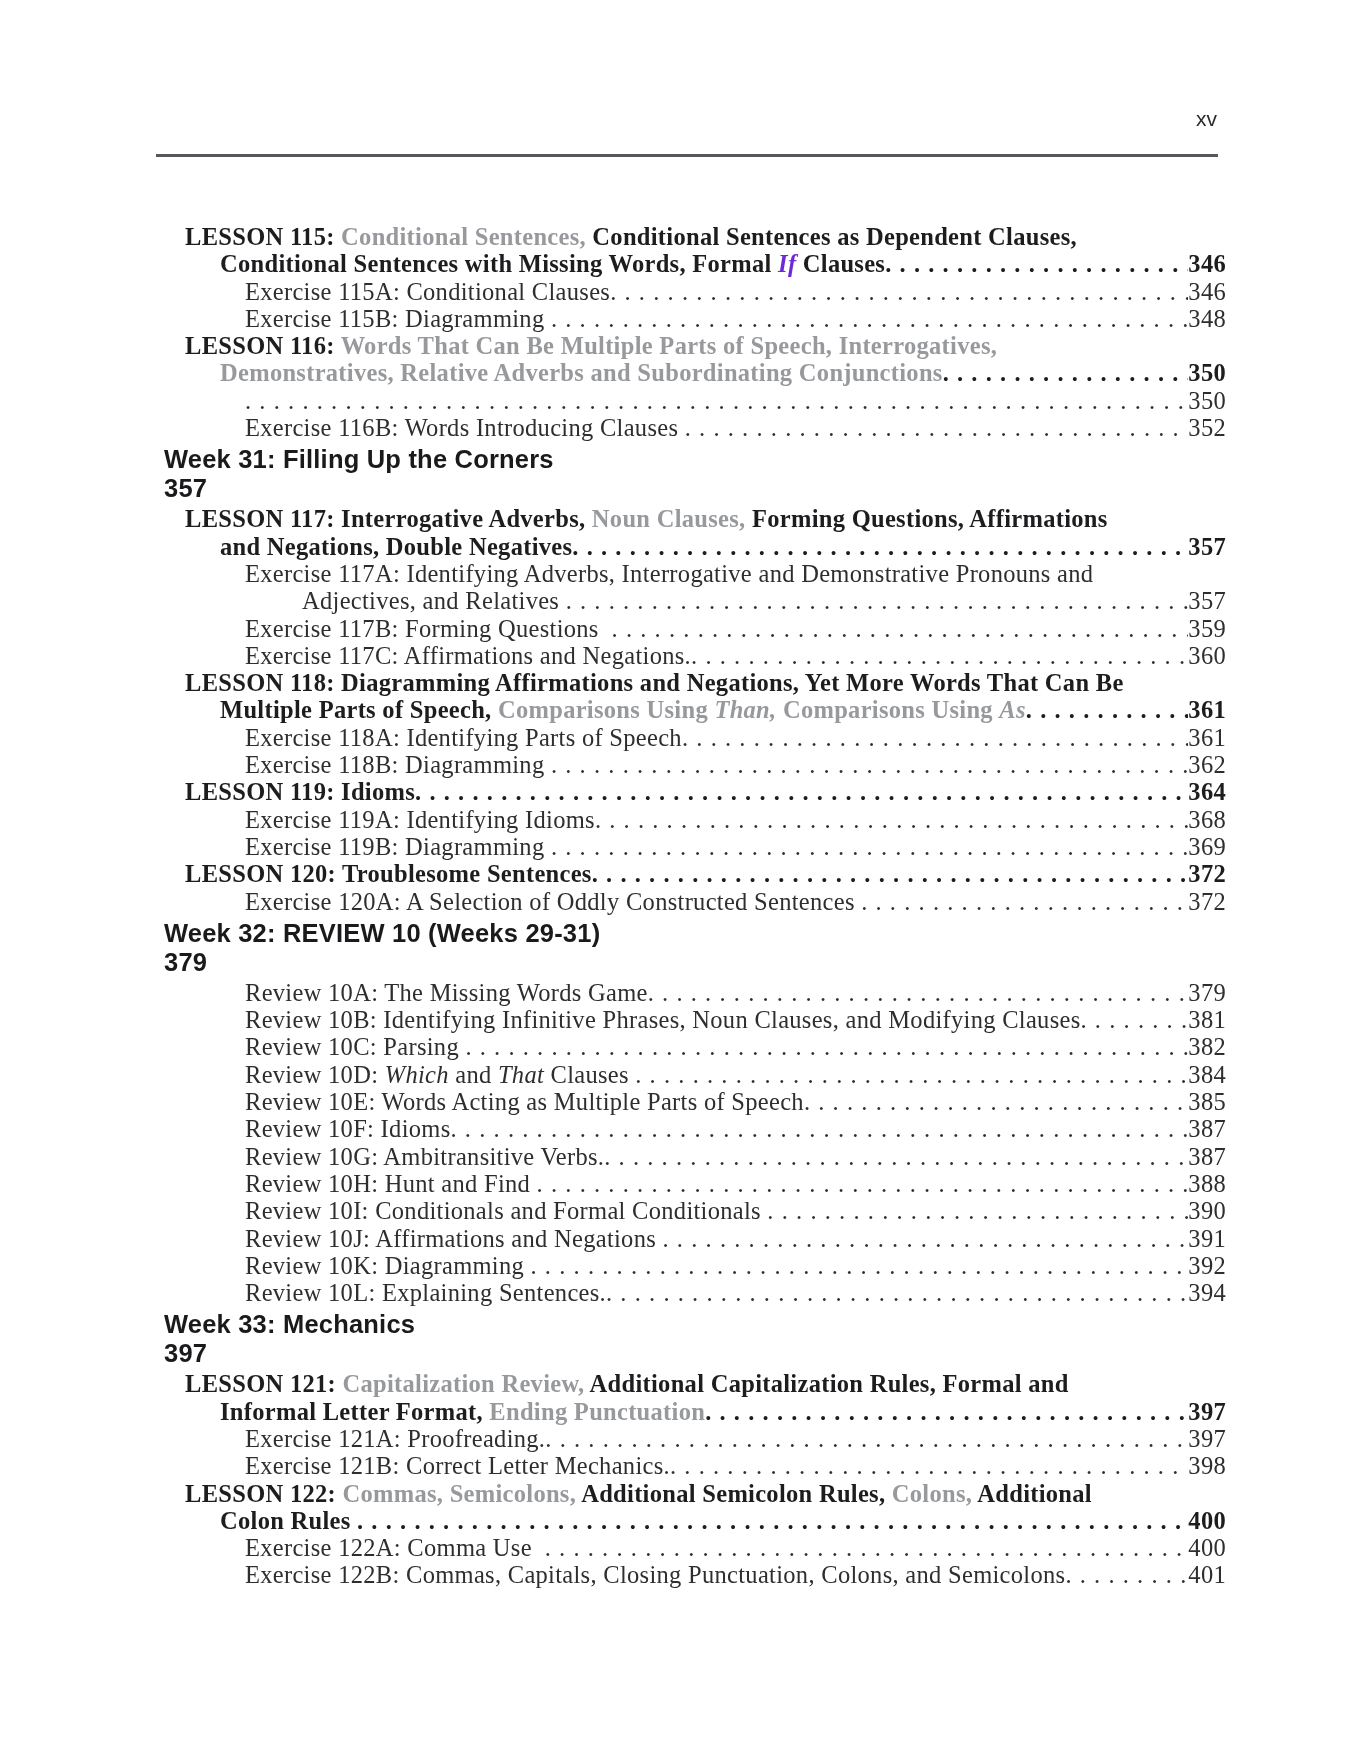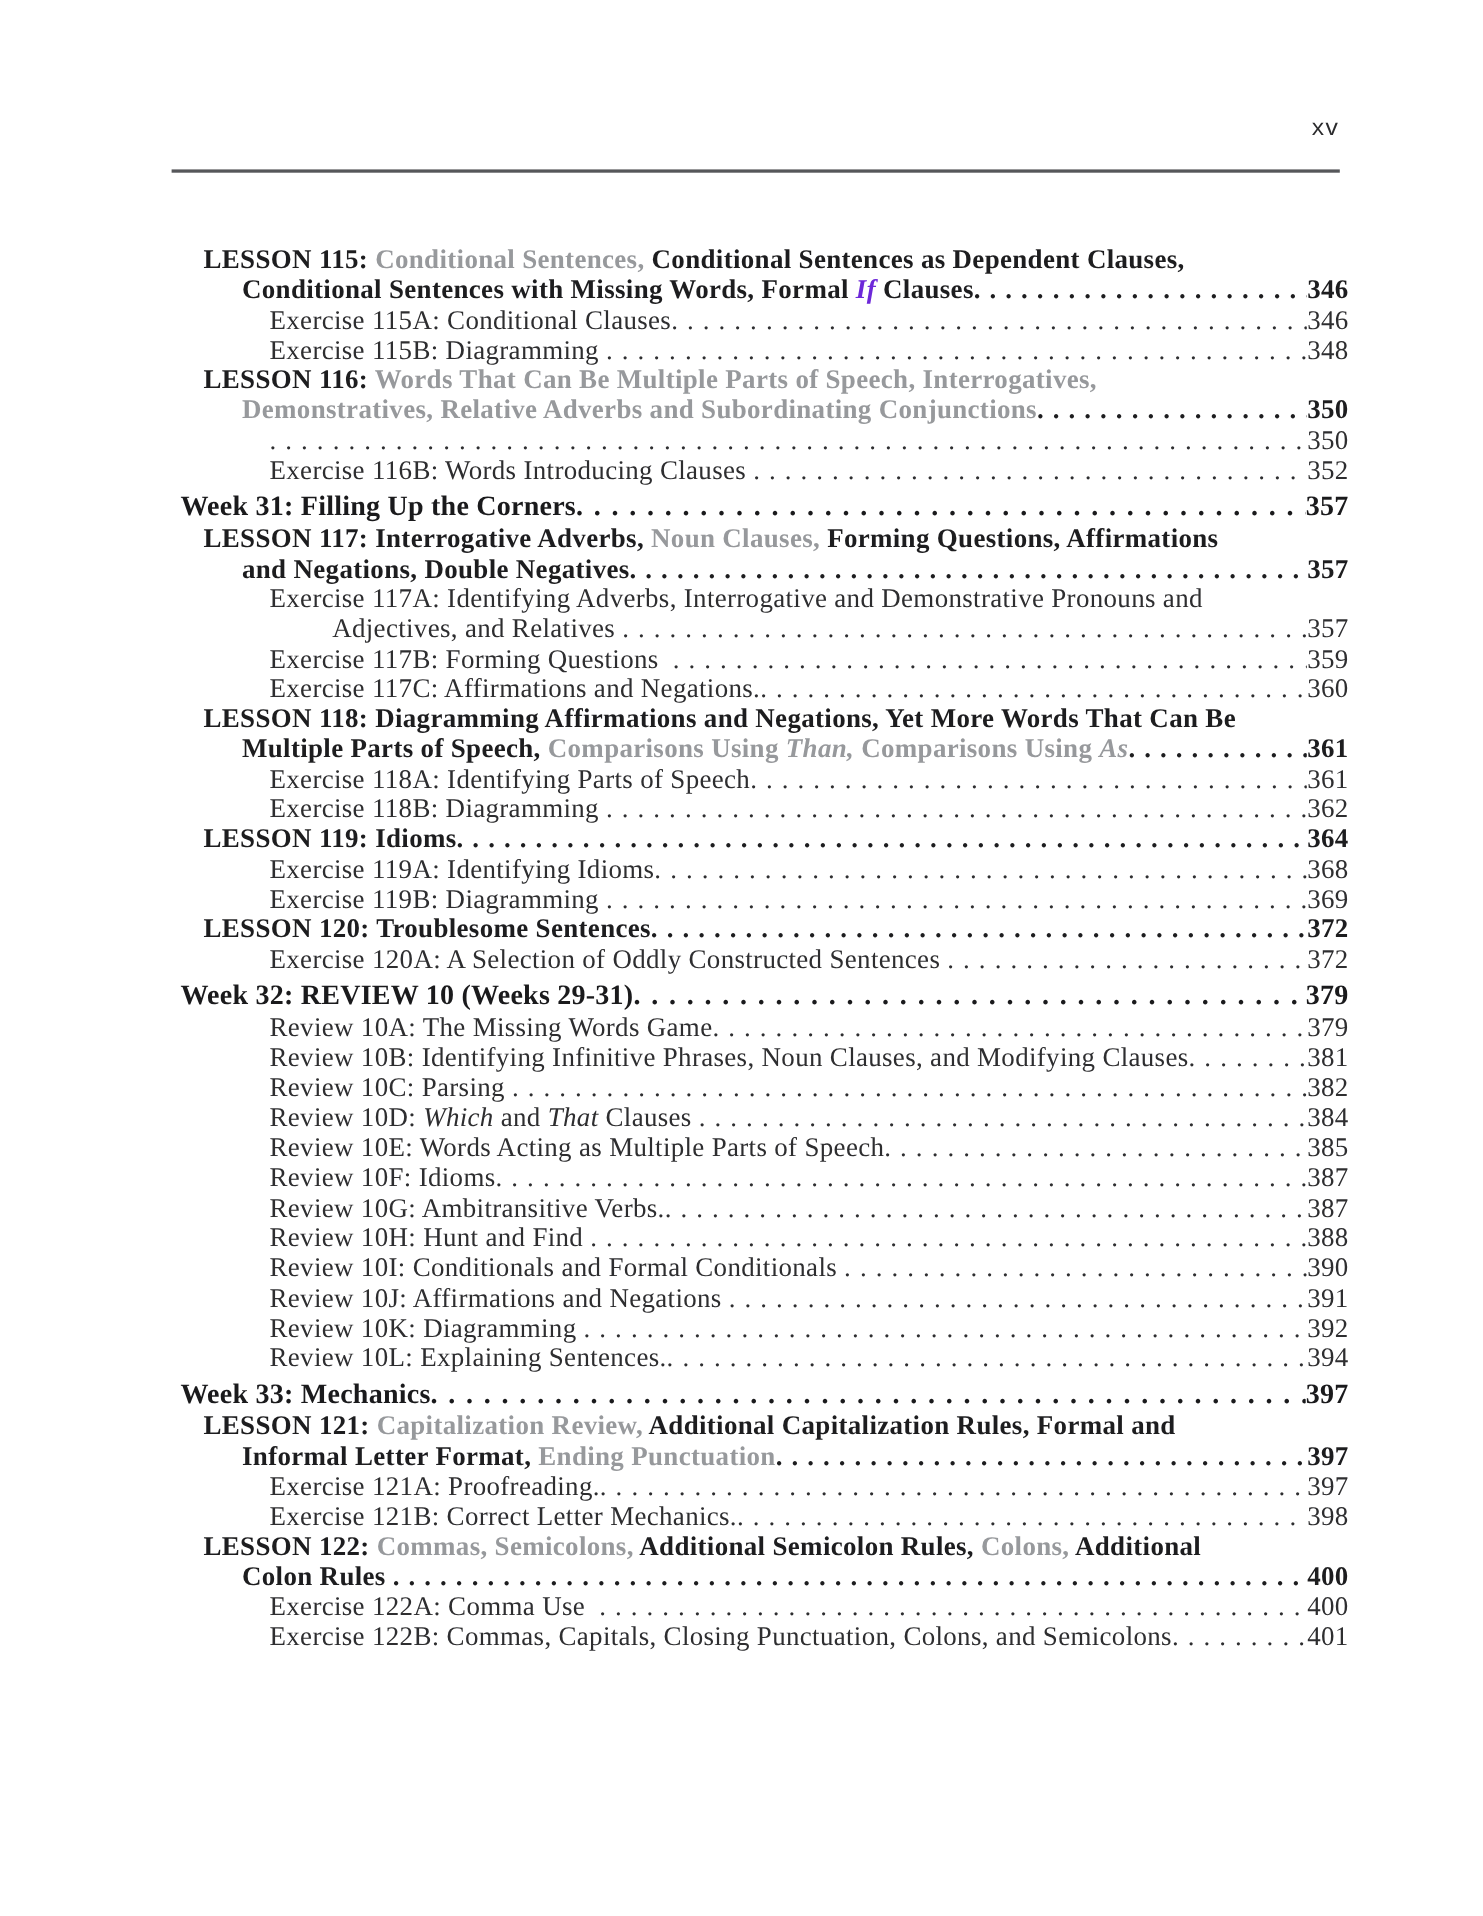--- a/index.html
+++ b/index.html
@@ -8,21 +8,21 @@
     width: 1348px;
     height: 1742px;
     background: #ffffff;
     font-family: "Liberation Serif", serif;
     overflow: hidden;
   }
   .folio {
     position: absolute;
     top: 107px;
     right: 131px;
-    font-family: Liberation Mono, monospace;
+    font-family: Liberation Sans, sans-serif;
     font-size: 21px;
     color: #2b2b2d;
   }
   .rule {
     position: absolute;
     left: 156px;
     right: 130px;
     top: 154px;
     height: 3px;
     background: #56575a;
@@ -57,28 +57,29 @@
   .pg { flex: 0 0 auto; text-align: right; }
 
   
   .lesson        { padding-left: 21px; }
   .lesson-cont   { padding-left: 56px; }
   .exercise      { padding-left: 81px; }
   .exercise-cont { padding-left: 138px; }
 
   
   .week {
-    font-family: Liberation Serif, serif;
+    font-family: Liberation Sans, sans-serif;
     font-weight: bold;
     font-size: 25.5px;
     line-height: 29px;
     color: #1a1a1c;
     letter-spacing: 0.2px;
     margin-top: 4px;
     margin-bottom: 2px;
+    flex-direction: column;
   }
   .week .leader::after { word-spacing: 3px; }
 
   
   .lesson .leader, .lesson-cont .leader { font-weight: bold; color: #1d1d1f; }
   .lesson .pg, .lesson-cont .pg { font-weight: bold; color: #1d1d1f; }
   .week .pg { color: #1a1a1c; }
 
   
   .s-wb  { }

